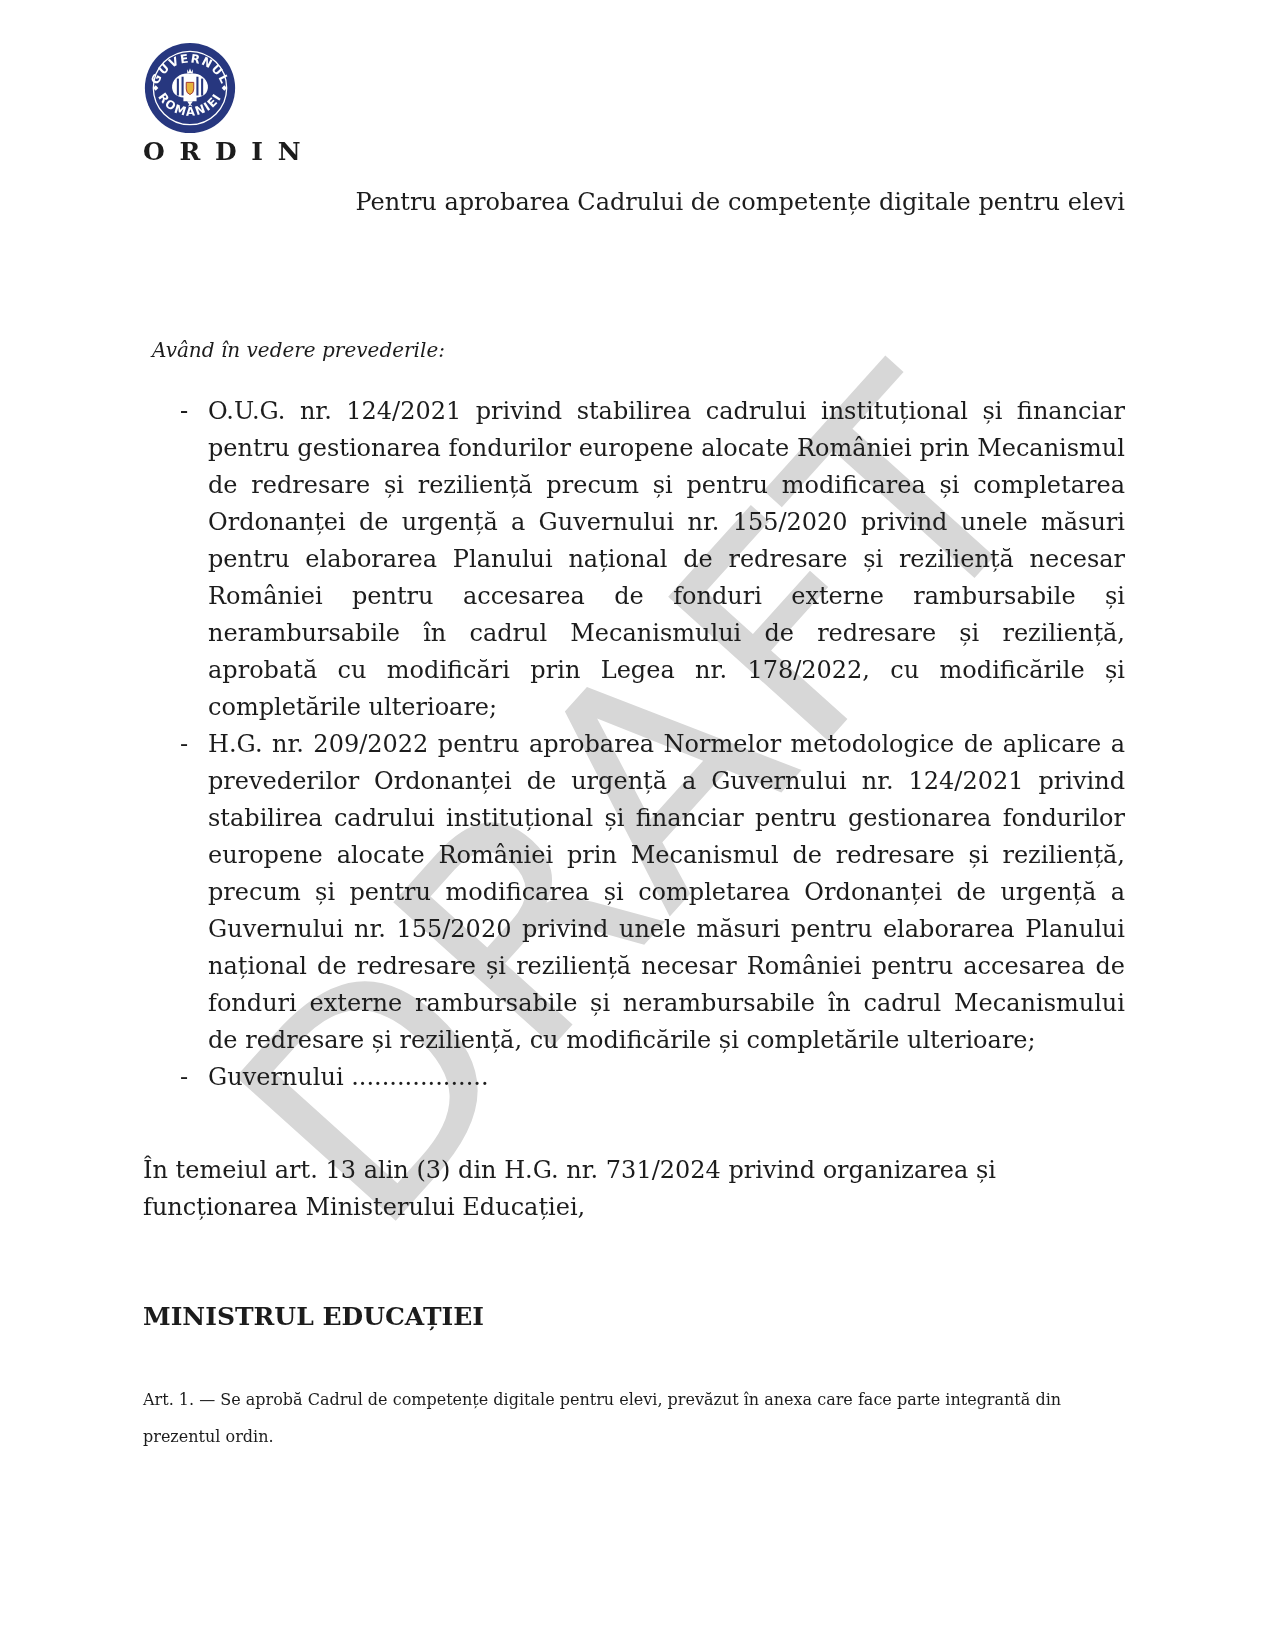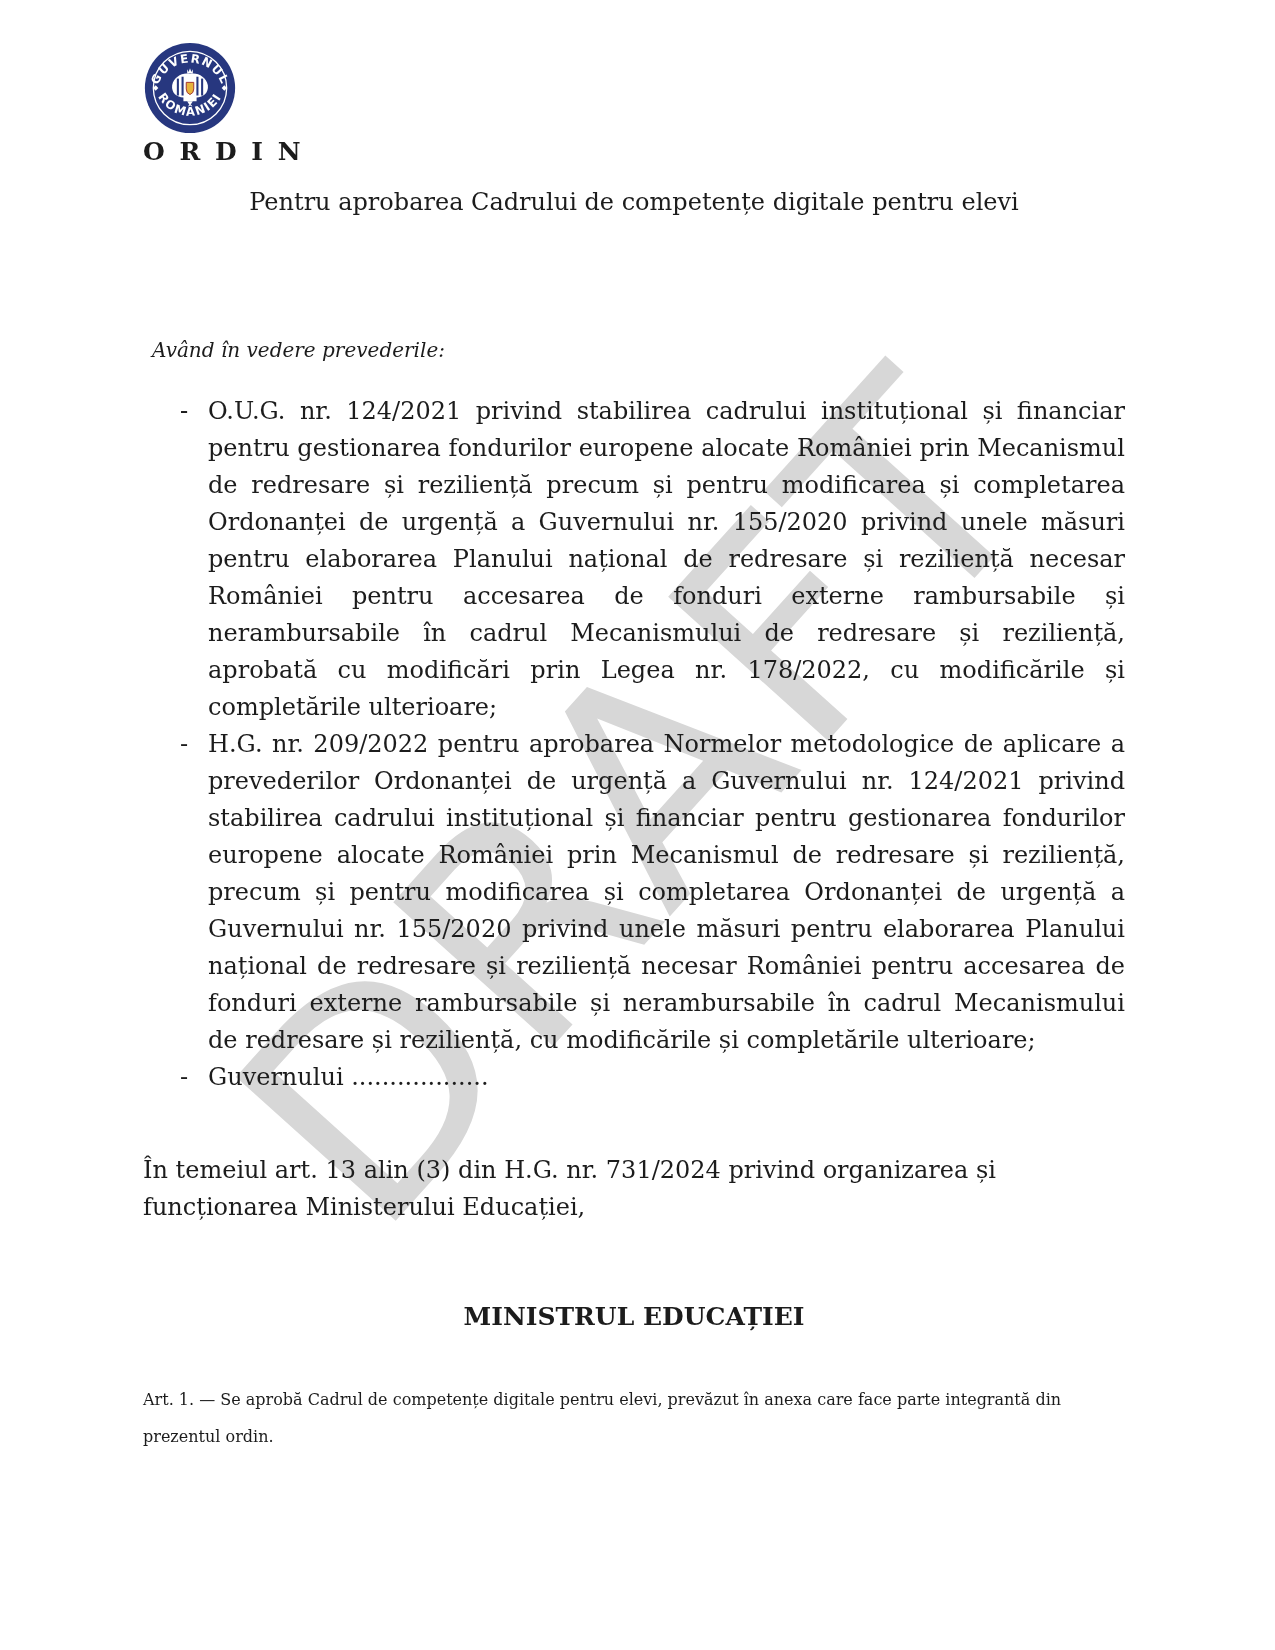--- a/index.html
+++ b/index.html
@@ -47,21 +47,21 @@
   
   .doc-title{
     text-align:left;
     font-weight:bold;
     font-size:25px;
     letter-spacing:3px;
     line-height:36px;
     margin:0;
   }
   .doc-subtitle{
-    text-align:center;
+    text-align:right;
     font-size:24px;
     line-height:36px;
     margin:14px 0 0;
   }
   
   .intro{
     font-size:20px;line-height:37px;
     margin:112px 9px 0;
     font-style:italic;
   }
@@ -80,21 +80,21 @@
   ul.preamble li .dash{
     position:absolute;
     left:37px;top:0;
     text-align:left;
   }
   .legal-basis{
     font-size:24px;line-height:37px;
     margin:56px 0 10px;
   }
   .issuer-heading{
-    text-align:center;
+    text-align:left;
     font-weight:bold;
     font-size:25px;line-height:37px;
     margin:72px 0 0;
   }
   .issuer-action{
     text-align:center;
     font-size:24px;line-height:37px;
     margin:36px 0 0;
   }
   .article{

